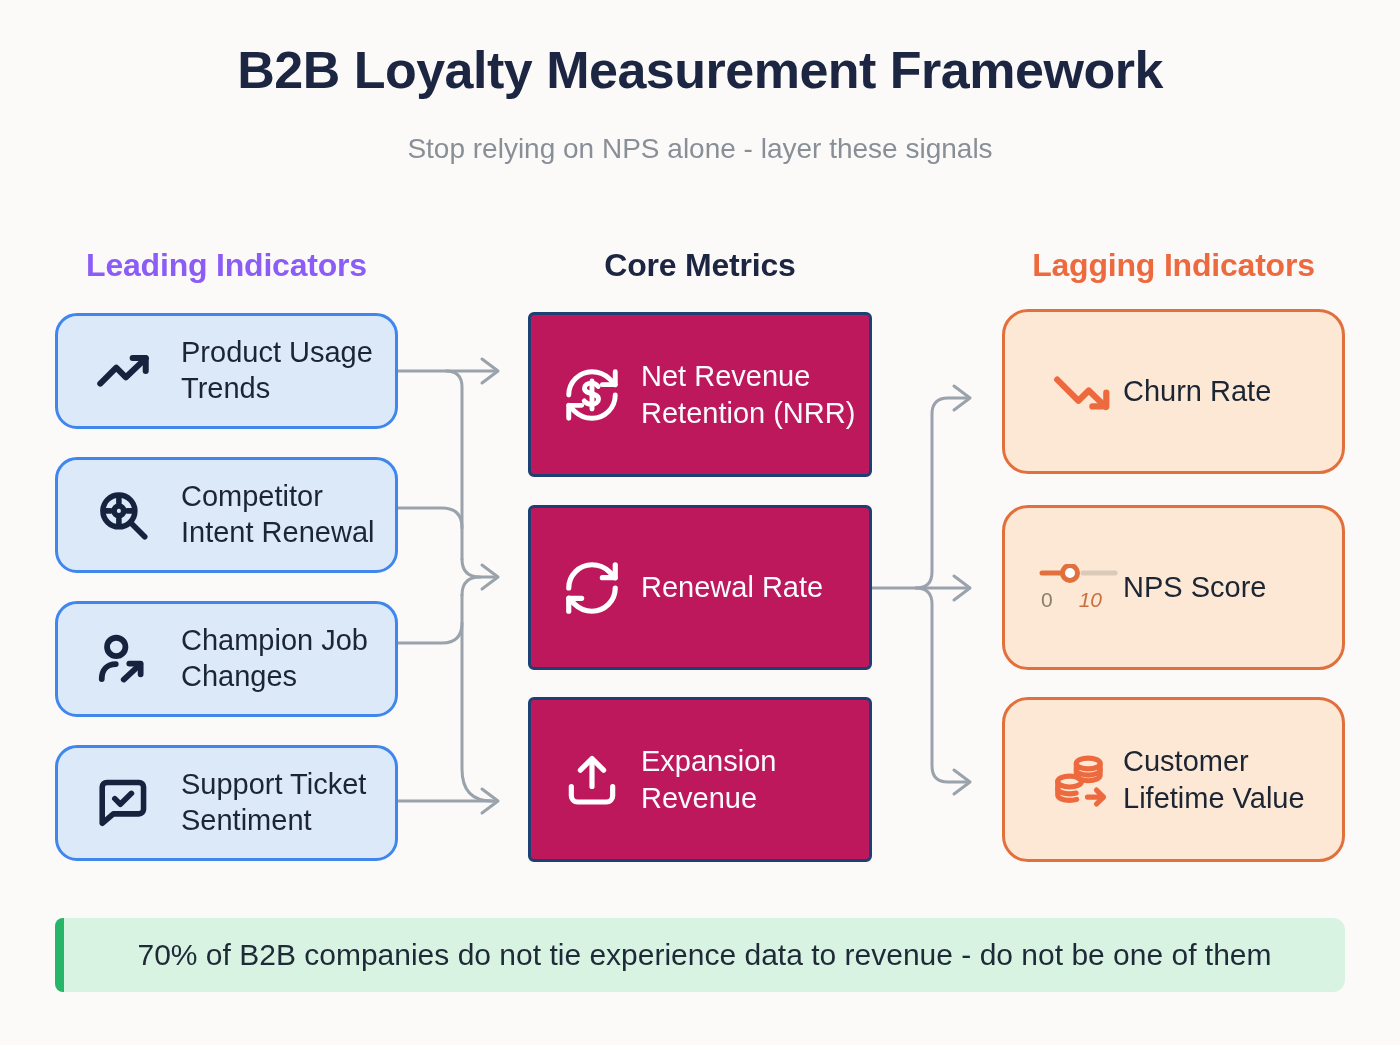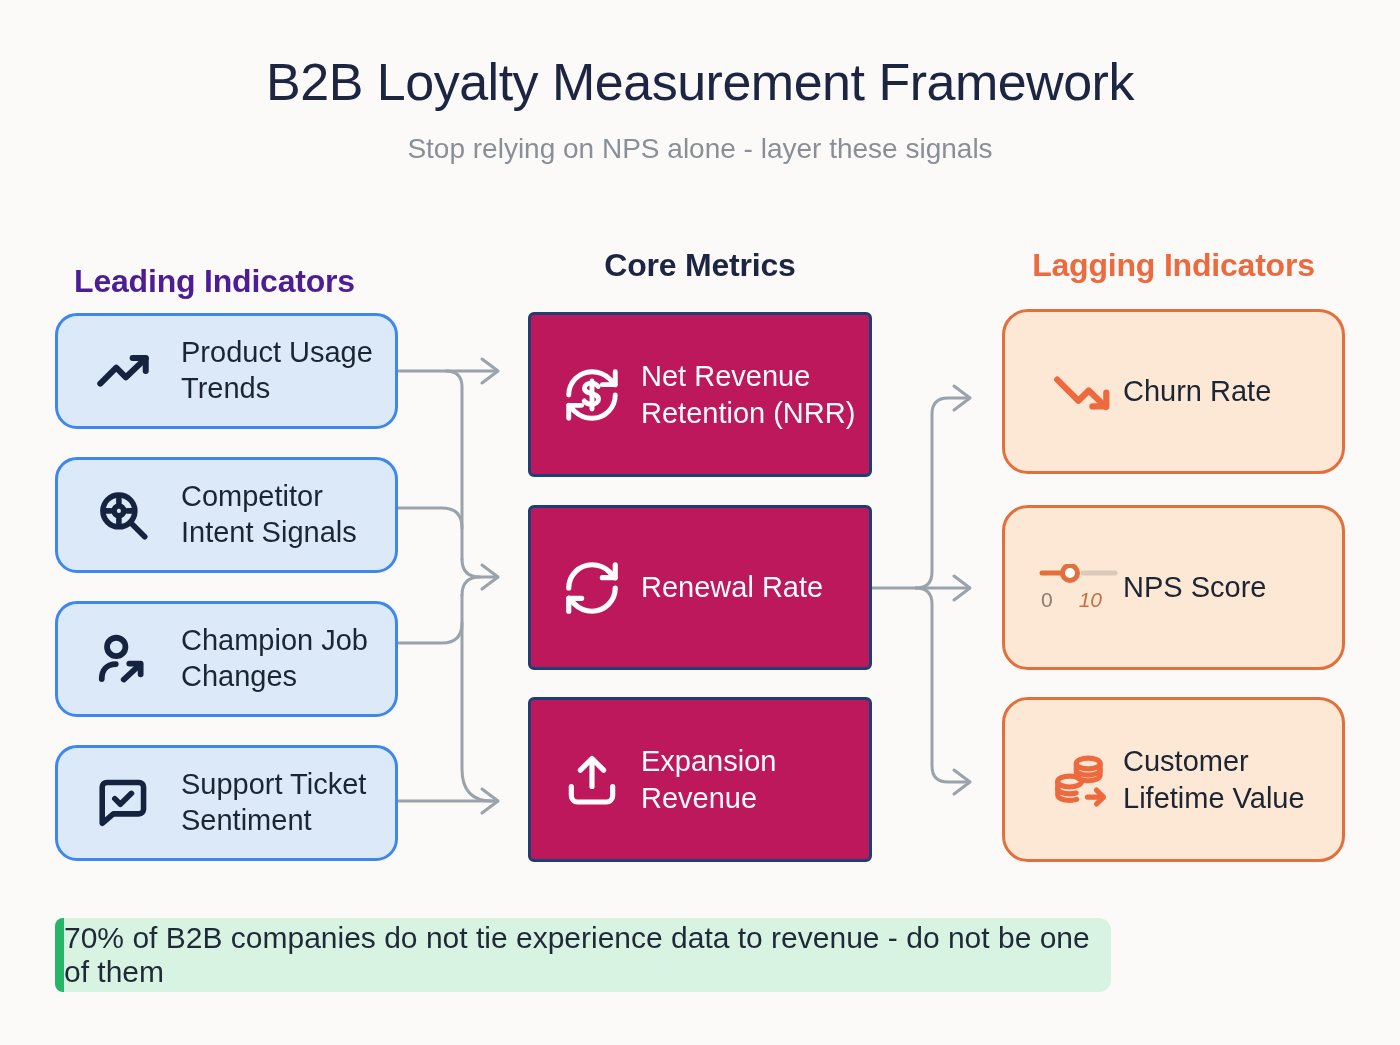--- a/index.html
+++ b/index.html
@@ -6,34 +6,34 @@
   body{
     width:1400px;height:1045px;
     background:#fbfaf8;
     font-family:"Liberation Sans",sans-serif;
     position:relative;overflow:hidden;
     -webkit-font-smoothing:antialiased;
   }
   .stage{position:absolute;inset:0;}
 
   .title{
-    position:absolute;top:52px;left:0;width:1400px;
-    text-align:center;font-size:52px;font-weight:normal;
+    position:absolute;top:40px;left:0;width:1400px;
+    text-align:center;font-size:52px;font-weight:bold;
     color:#1c2541;letter-spacing:-0.5px;
   }
   .subtitle{
     position:absolute;top:133px;left:0;width:1400px;
     text-align:center;font-size:28px;color:#898f97;
   }
 
   .col-header{
     position:absolute;top:247px;text-align:center;
     font-size:32px;font-weight:bold;letter-spacing:-0.2px;
   }
-  .ch-leading{left:43px;width:343px;color:#4c1d95;margin-top:16px;}
+  .ch-leading{left:55px;width:343px;color:#8b5cf6;}
   .ch-core{left:528px;width:344px;color:#1c2541;}
   .ch-lagging{left:1002px;width:343px;color:#ed6a3e;}
 
   .card{
     position:absolute;display:flex;align-items:center;
     box-sizing:border-box;
   }
   .card .ic{display:flex;align-items:center;justify-content:center;flex:0 0 auto;}
   .card .ic svg{display:block;}
 
@@ -62,21 +62,21 @@
   .card.rightc .card-label{width:206px;font-size:29px;line-height:1.26;color:#1c2533;}
 
   .nps-wrap{display:flex;flex-direction:column;align-items:flex-start;width:84px;}
   .nps-labels{display:flex;font-size:21px;margin-top:2px;width:84px;}
   .nps-min{margin-left:2px;color:#8d7d6d;}
   .nps-max{margin-left:26px;color:#cb6f3e;font-style:italic;}
 
   .overlay{position:absolute;left:0;top:0;pointer-events:none;}
 
   .banner{
-    position:absolute;left:55px;top:918px;width:1056px;height:74px;
+    position:absolute;left:55px;top:918px;width:1290px;height:74px;
     background:#d9f3e3;border-left:9px solid #27b567;
     border-radius:8px 12px 12px 8px;
     display:flex;align-items:center;justify-content:center;
     box-sizing:border-box;
   }
   .banner-text{font-size:30px;color:#1e2a38;font-weight:normal;}
 </style>
 </head>
 <body>
 
@@ -128,21 +128,21 @@
       <svg width="58" height="58" viewBox="0 0 24 24" fill="none" stroke="#15233f" stroke-width="2.3" stroke-linecap="round" stroke-linejoin="round">
         <circle cx="10.3" cy="10.3" r="6.6"></circle>
         <path d="M15.3 15.3 21 21"></path>
         <circle cx="10.3" cy="10.3" r="2"></circle>
         <path d="M10.3 5v1.8"></path>
           <path d="M10.3 13.8v1.8"></path>
         <path d="M5 10.3h1.8"></path>
           <path d="M13.8 10.3h1.8"></path>
       </svg>
     </span>
-    <span class="card-label">Competitor Intent Signals</span>
+    <span class="card-label">Competitor Intent Renewal</span>
   </div>
 
   <div class="card left" style="top:601px">
     <span class="ic">
       <svg width="58" height="58" viewBox="0 0 24 24" fill="none" stroke="#15233f" stroke-width="2.4" stroke-linecap="round" stroke-linejoin="round">
         <circle cx="9.2" cy="7" r="3.8"></circle>
         <path d="M3.2 20.3c0-4 2.4-6.2 5.8-6.2"></path>
         <path d="M12.3 20.5l6.8-6.3"></path>
         <path d="M14.6 13.9h4.7v4.4"></path>
       </svg>

